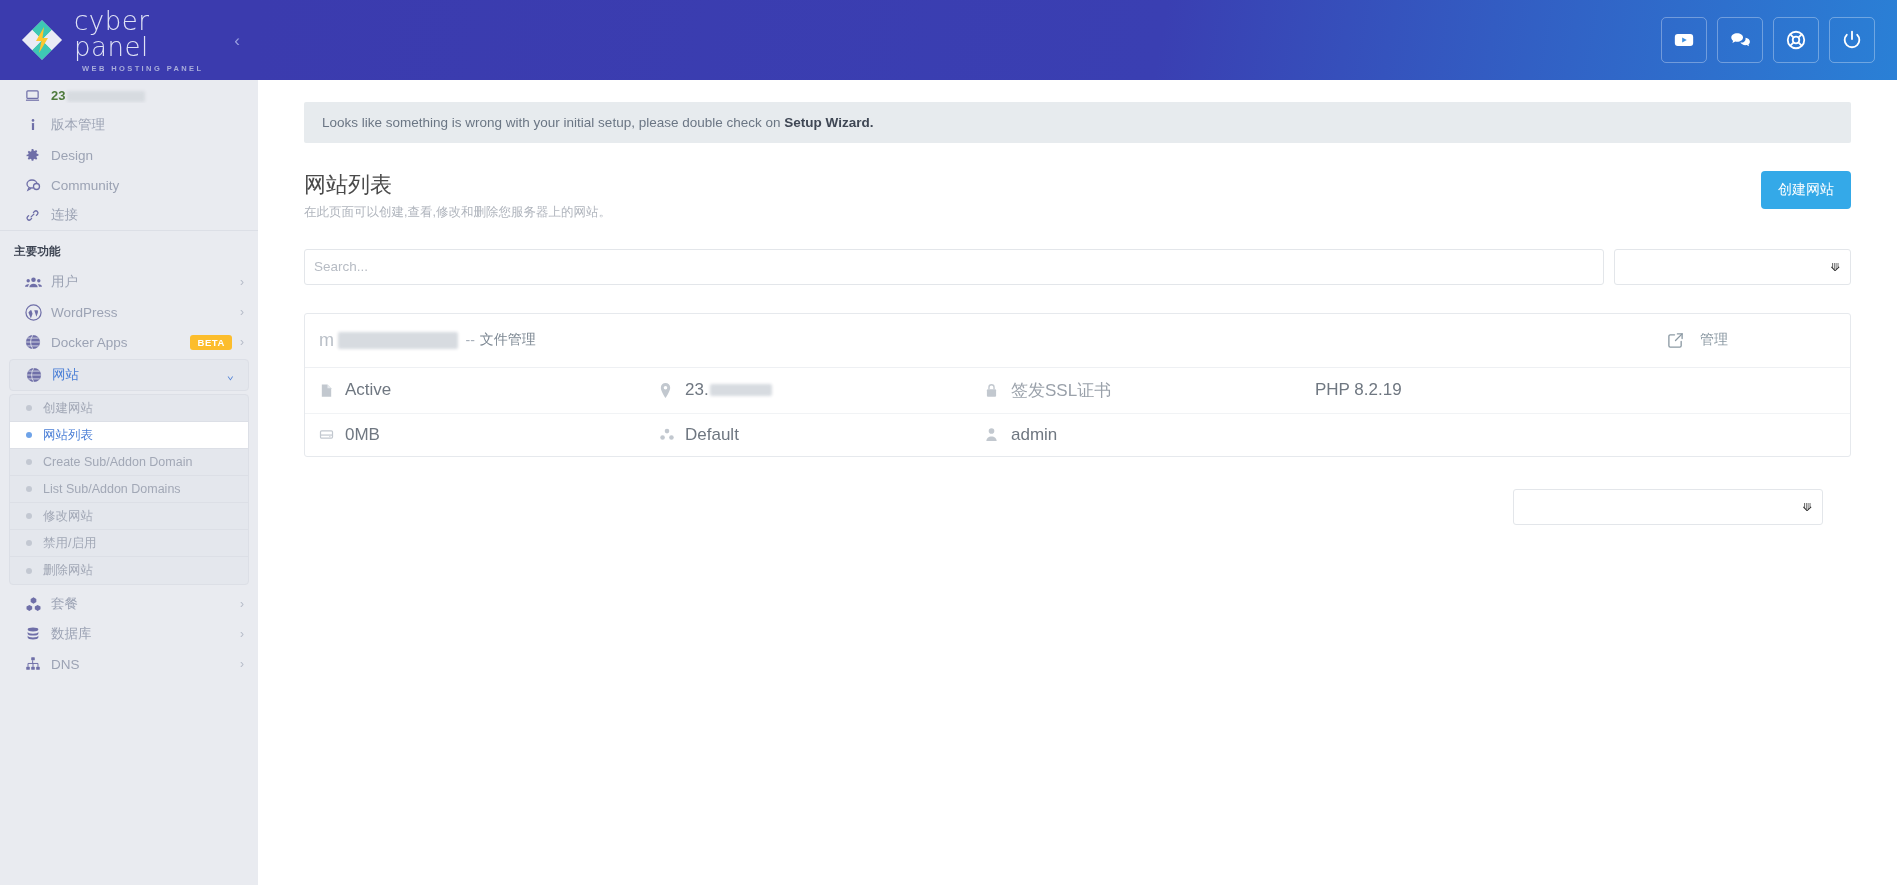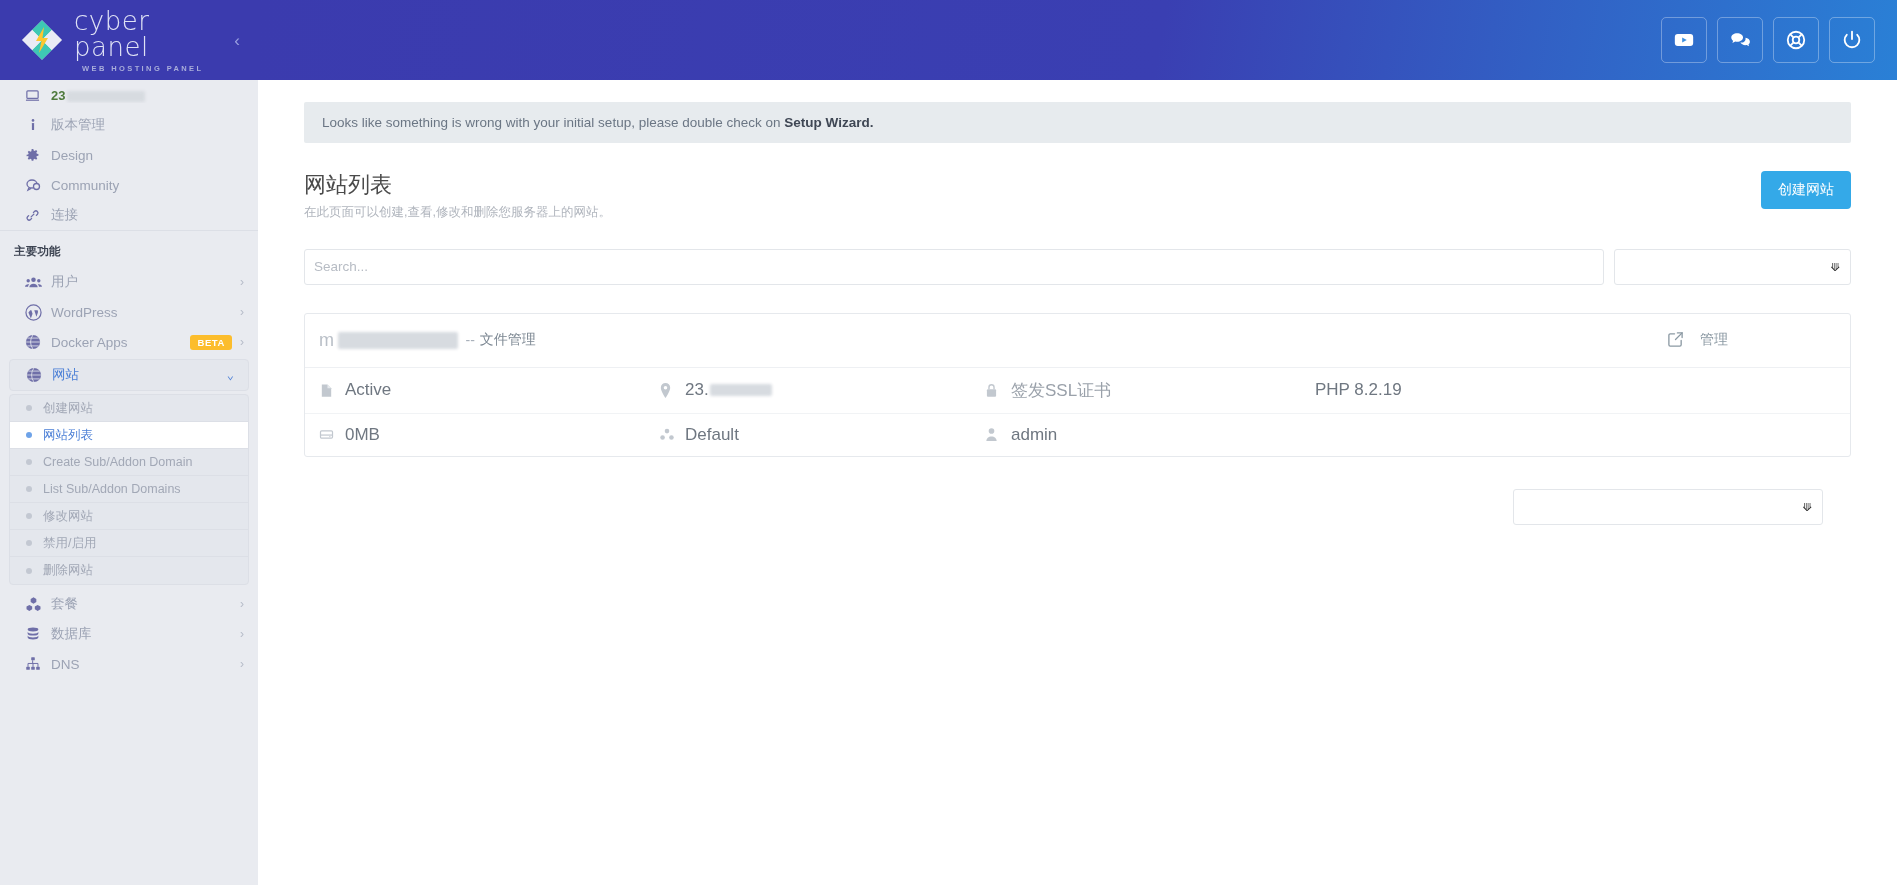--- a/index.html
+++ b/index.html
@@ -238,21 +238,21 @@
   .site-domain {
     font-size: 18px;
     color: #9aa2ad;
     display: flex;
     align-items: center;
     font-weight: 400;
   }
   .site-domain .dm { color: #b9bfc7; letter-spacing: 0.5px; }
   .site-domain .fm-sep { color: #a9b1bb; margin: 0 5px; font-size: 14px; }
   .site-domain .fm-link { color: #7d8893; font-size: 14px; cursor: pointer; }
-  .manage-wrap { display: flex; align-items: flex-start; gap: 16px; padding-right: 100px; }
+  .manage-wrap { display: flex; align-items: flex-end; gap: 16px; padding-right: 100px; }
   .manage-link { color: #8b99a3; font-size: 14px; cursor: pointer; }
   .ext-icon { color: #8b99a3; cursor: pointer; display: flex; }
 
   .site-row { display: flex; align-items: center; padding: 11px 0 11px 14px; }
   .site-row.first { border-bottom: 1px solid #f1f3f5; }
   .cell { display: flex; align-items: center; font-size: 17px; color: #6f7781; }
   .cell .c-icon { width: 26px; flex: 0 0 26px; color: #c2c8cf; display: flex; align-items: center; }
   .cell.c1 { flex: 0 0 340px; }
   .cell.c2 { flex: 0 0 326px; }
   .cell.c3 { flex: 0 0 330px; }

